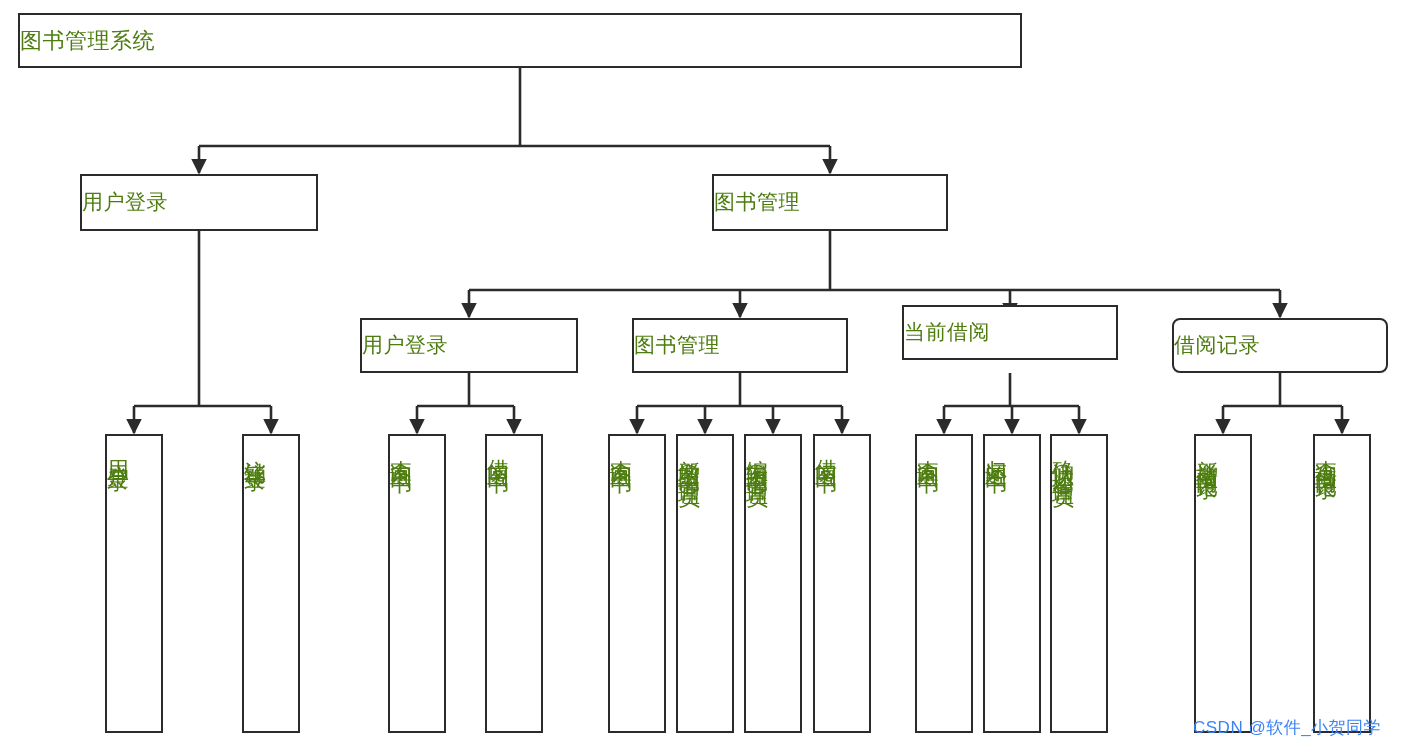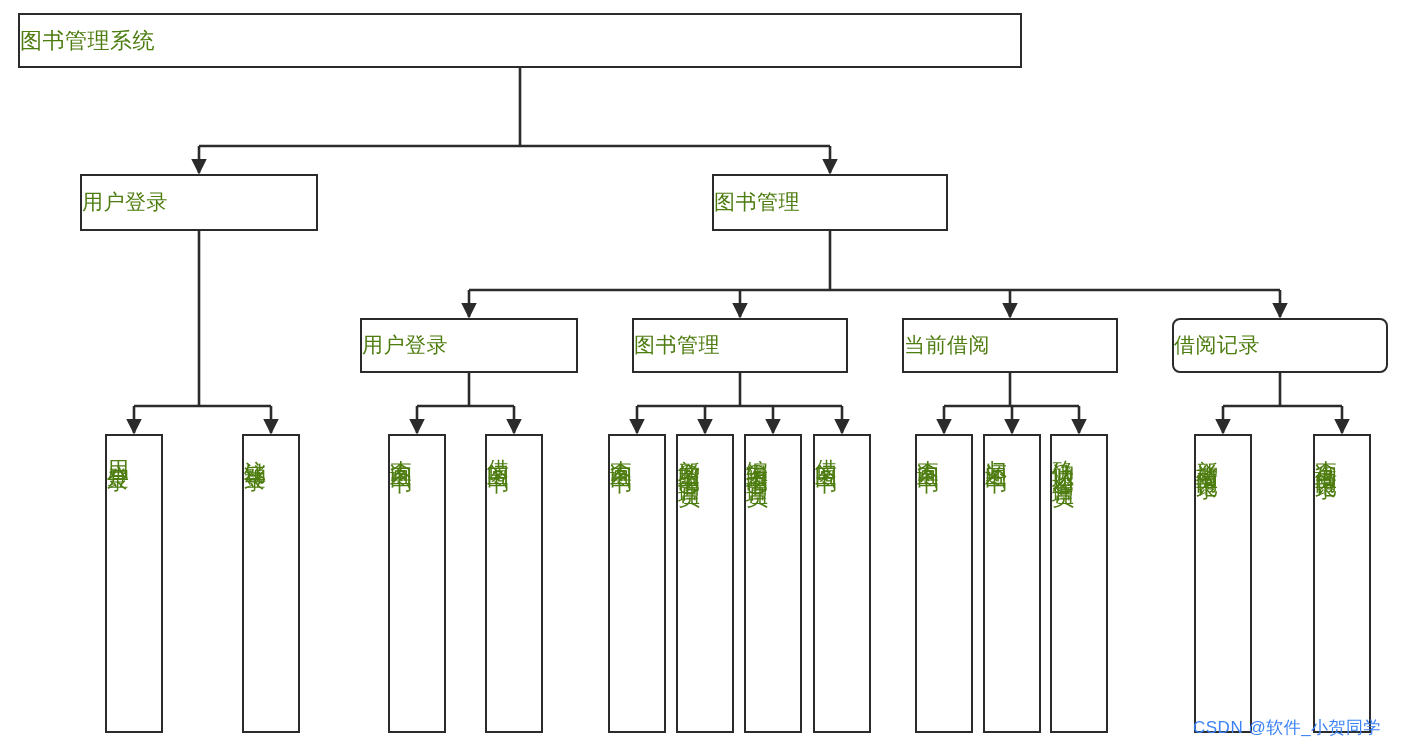--- a/index.html
+++ b/index.html
@@ -130,21 +130,21 @@
       </div>
       <div class="node horiz" style="left: 712px; top: 174px; width: 236px; height: 57px;">
         <span class="node-label">图书管理</span>
       </div>
       <div class="node horiz" style="left: 360px; top: 318px; width: 218px; height: 55px;">
         <span class="node-label">用户登录</span>
       </div>
       <div class="node horiz" style="left: 632px; top: 318px; width: 216px; height: 55px;">
         <span class="node-label">图书管理</span>
       </div>
-      <div class="node horiz" style="left: 902px; top: 318px; width: 216px; height: 55px;">
+      <div class="node horiz" style="left: 902px; top: 305px; width: 216px; height: 55px;">
         <span class="node-label">当前借阅</span>
       </div>
       <div class="node horiz" style="left: 1172px; top: 318px; width: 216px; height: 55px; border-radius: 8px;">
         <span class="node-label">借阅记录</span>
       </div>
       <div class="node vert" style="left: 105px; top: 434px; width: 58px; height: 299px;">
         <span class="node-label">用户登录</span>
       </div>
       <div class="node vert" style="left: 242px; top: 434px; width: 58px; height: 299px;">
         <span class="node-label">注销登录</span>

